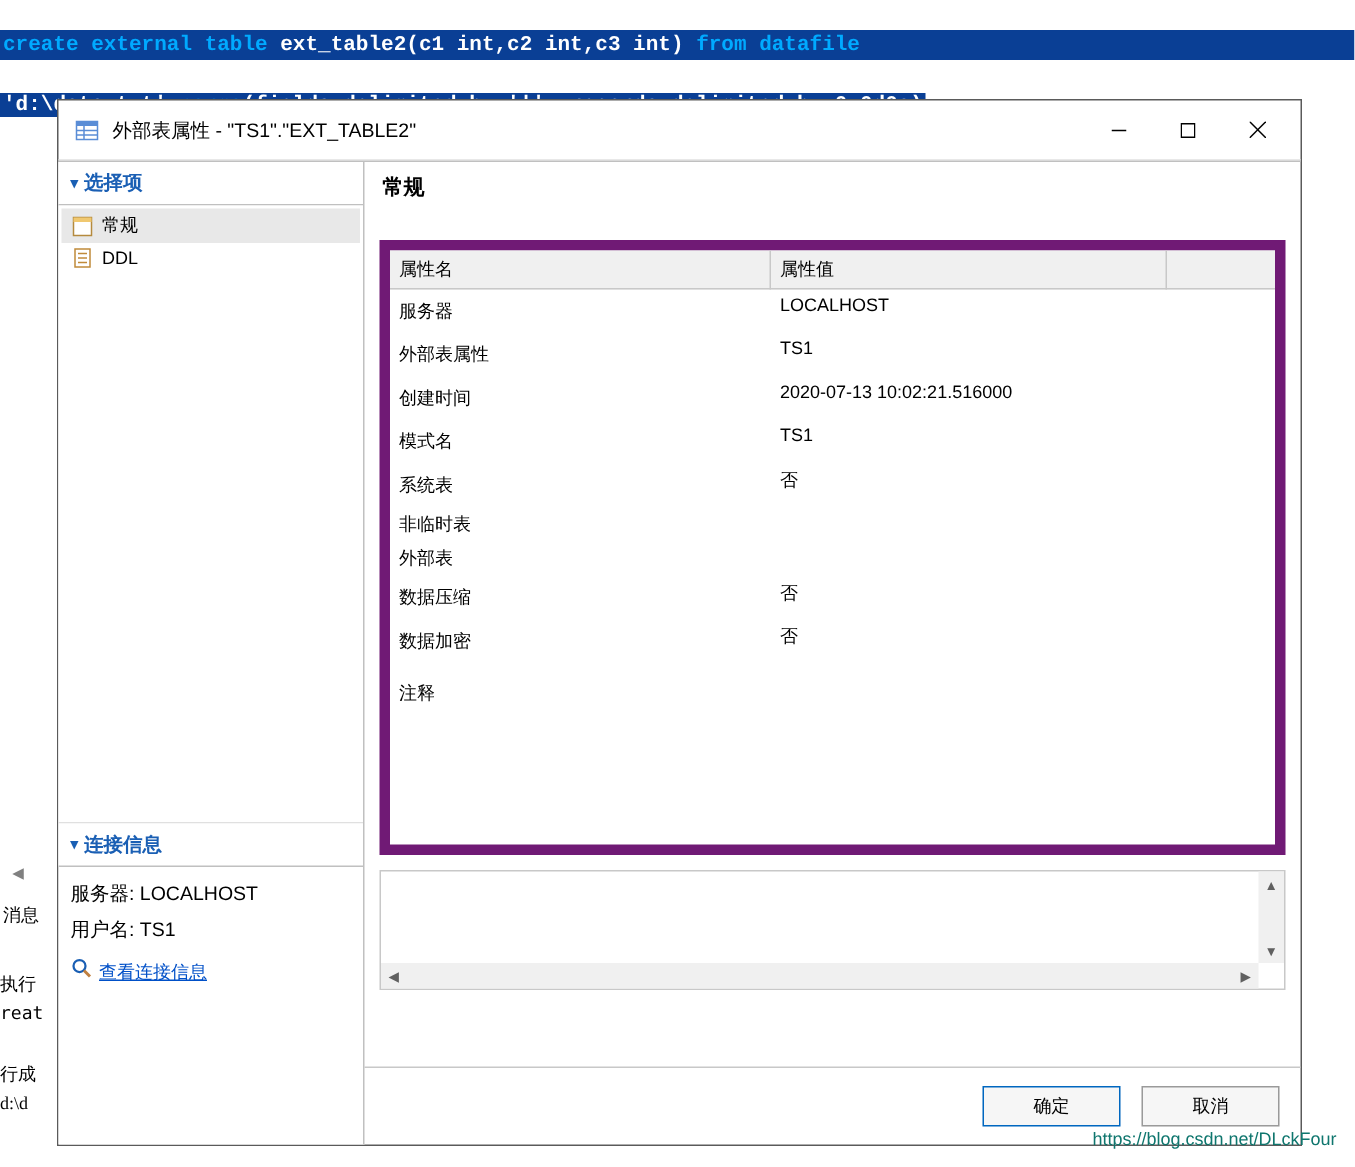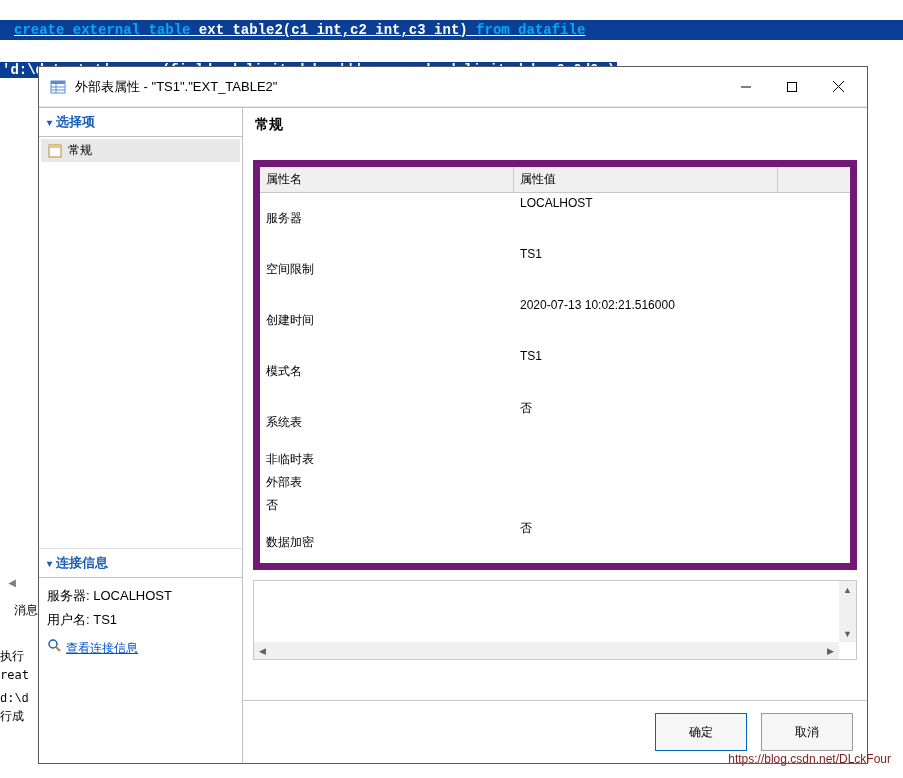--- a/index.html
+++ b/index.html
@@ -20,22 +20,21 @@
     font-family: Consolas, "Courier New", monospace;
     font-size: 14px;
     font-weight: bold;
     line-height: 20px;
     padding: 0;
     white-space: pre;
   }
   .sql-line1 {
     background: #0a3f95;
     color: #ffffff;
-    padding: 0 14px;
-    text-decoration: underline;
+    padding: 0 2px;
   }
   .sql-sel { background: #0a3f95; color: #ffffff; padding: 0 2px; }
   .sql-end  { color: #808080; }
   .kw  { color: #00aaff; }
   .ws  { color: #ffffff; }
 
   
   .dialog {
     position: absolute;
     top: 66px;
@@ -163,21 +162,21 @@
     font-size: 12px;
   }
   .gh-1 { flex: 0 0 254px; }
   .gh-2 { flex: 0 0 264px; }
   .gh-3 { flex: 1; border-right: none; }
   .grid-body { flex: 1; overflow: hidden; }
   .grow {
     display: flex;
     font-size: 12px;
   }
-  .gc-1 { flex: 0 0 254px; padding: 17px 6px; }
+  .gc-1 { flex: 0 0 254px; padding: 6px 6px; }
   .gc-2 { flex: 1; padding: 3px 6px; }
 
   .spacer-box {
     margin: 6px 10px;
     border: 1px solid #c8c8c8;
     height: 80px;
     position: relative;
     background: #ffffff;
   }
   .spacer-box .sb-v {
@@ -199,31 +198,31 @@
   
   .button-bar {
     border-top: 1px solid #c8c8c8;
     padding: 12px 14px;
     display: flex;
     justify-content: flex-end;
     gap: 14px;
   }
   .dlg-btn {
     width: 92px;
-    height: 38px;
+    height: 27px;
     border: 1px solid #9a9a9a;
     background: #f6f6f6;
     font-size: 12px;
     font-family: inherit;
     cursor: default;
   }
   .dlg-btn.primary { border-color: #0067c0; }
   .msg-tab {
     position: absolute;
-    left: 14px;
+    left: 2px;
     top: 602px;
     font-size: 12px;
   }
   .scroll-arrow {
     position: absolute;
     left: 4px;
     top: 576px;
     width: 16px; height: 12px;
     font-size: 10px; color: #808080;
     display: flex; align-items: center; justify-content: center;
@@ -236,37 +235,37 @@
     color: #000;
     white-space: nowrap;
     text-align: center;
   }
 
   .watermark {
     position: absolute;
     right: 12px;
     bottom: 12px;
     font-size: 12px;
-    color: #7f1d1d;
+    color: #0f766e;
     pointer-events: none;
   }
 </style>
 </head>
 <body>
 
 <div class="sql-area">
 <div class="sql-line1"><span class="kw">create external table</span><span class="ws"> ext_table2(c1 int,c2 int,c3 int) </span><span class="kw">from datafile</span></div>
 <span class="sql-sel"><span class="ws">'d:\data.txt' </span><span class="kw">parms</span><span class="ws">(fields delimited by '|', records delimited by 0x0d0a)</span></span><span class="sql-end">;</span>
 </div>
 
 <div class="scroll-arrow">◀</div>
 <div class="msg-tab">消息</div>
 <div class="frag" style="top:648px">执行</div>
 <div class="frag" style="top:668px; font-family:Consolas,monospace;">reat</div>
-<div class="frag" style="top:692px; font-family:Liberation Mono, monospace;">d:\d</div>
+<div class="frag" style="top:728px; font-family:Liberation Serif, serif;">d:\d</div>
 <div class="frag" style="top:708px">行成</div>
 
 <div class="dialog">
   <div class="titlebar">
     <span class="title-icon">
       <svg width="16" height="16" viewBox="0 0 16 16">
         <rect x="1" y="2" width="14" height="12" fill="#fff" stroke="#5a8dd6"></rect>
         <rect x="1" y="2" width="14" height="3" fill="#5a8dd6"></rect>
         <line x1="1" y1="8" x2="15" y2="8" stroke="#5a8dd6"></line>
         <line x1="1" y1="11" x2="15" y2="11" stroke="#5a8dd6"></line>
@@ -304,20 +303,31 @@
       <div class="option-list">
         <div class="option-item selected">
           <span class="opt-icon">
             <svg width="14" height="14" viewBox="0 0 14 14">
                 <rect x="1" y="1" width="12" height="12" fill="#fff" stroke="#b58a3e"></rect>
                 <rect x="1" y="1" width="12" height="3" fill="#f0c870"></rect>
               </svg>
           </span>
           <span>常规</span>
         </div>
+        <div class="option-item">
+          <span class="opt-icon">
+            <svg width="14" height="14" viewBox="0 0 14 14">
+                <rect x="2" y="1" width="10" height="12" fill="#fff" stroke="#c08a3a"></rect>
+                <line x1="4" y1="4" x2="10" y2="4" stroke="#c08a3a"></line>
+                <line x1="4" y1="7" x2="10" y2="7" stroke="#c08a3a"></line>
+                <line x1="4" y1="10" x2="10" y2="10" stroke="#c08a3a"></line>
+              </svg>
+          </span>
+          <span>DDL</span>
+        </div>
       </div>
 
       <div class="section-header">
         <span class="tri">▾</span>
         <span>连接信息</span>
       </div>
       <div class="conn-info">
         <div>
           <span>服务器: </span><span>LOCALHOST</span>
         </div>
@@ -344,21 +354,21 @@
           <div class="gh-cell gh-1">属性名</div>
           <div class="gh-cell gh-2">属性值</div>
           <div class="gh-cell gh-3"></div>
         </div>
         <div class="grid-body" id="grid-body">
             <div class="grow">
               <div class="gc-1">服务器</div>
               <div class="gc-2">LOCALHOST</div>
             </div>
             <div class="grow">
-              <div class="gc-1">空间限制</div>
+              <div class="gc-1">外部表属性</div>
               <div class="gc-2">TS1</div>
             </div>
             <div class="grow">
               <div class="gc-1">创建时间</div>
               <div class="gc-2">2020-07-13 10:02:21.516000</div>
             </div>
             <div class="grow">
               <div class="gc-1">模式名</div>
               <div class="gc-2">TS1</div>
             </div>
@@ -366,20 +376,21 @@
               <div class="gc-1">系统表</div>
               <div class="gc-2">否</div>
             </div>
             <div class="grow">
               <div class="gc-2">非临时表</div>
             </div>
             <div class="grow">
               <div class="gc-2">外部表</div>
             </div>
             <div class="grow">
+              <div class="gc-1">数据压缩</div>
               <div class="gc-2">否</div>
             </div>
             <div class="grow">
               <div class="gc-1">数据加密</div>
               <div class="gc-2">否</div>
             </div>
             <div class="grow">
               <div class="gc-2"></div>
             </div>
             <div class="grow">

